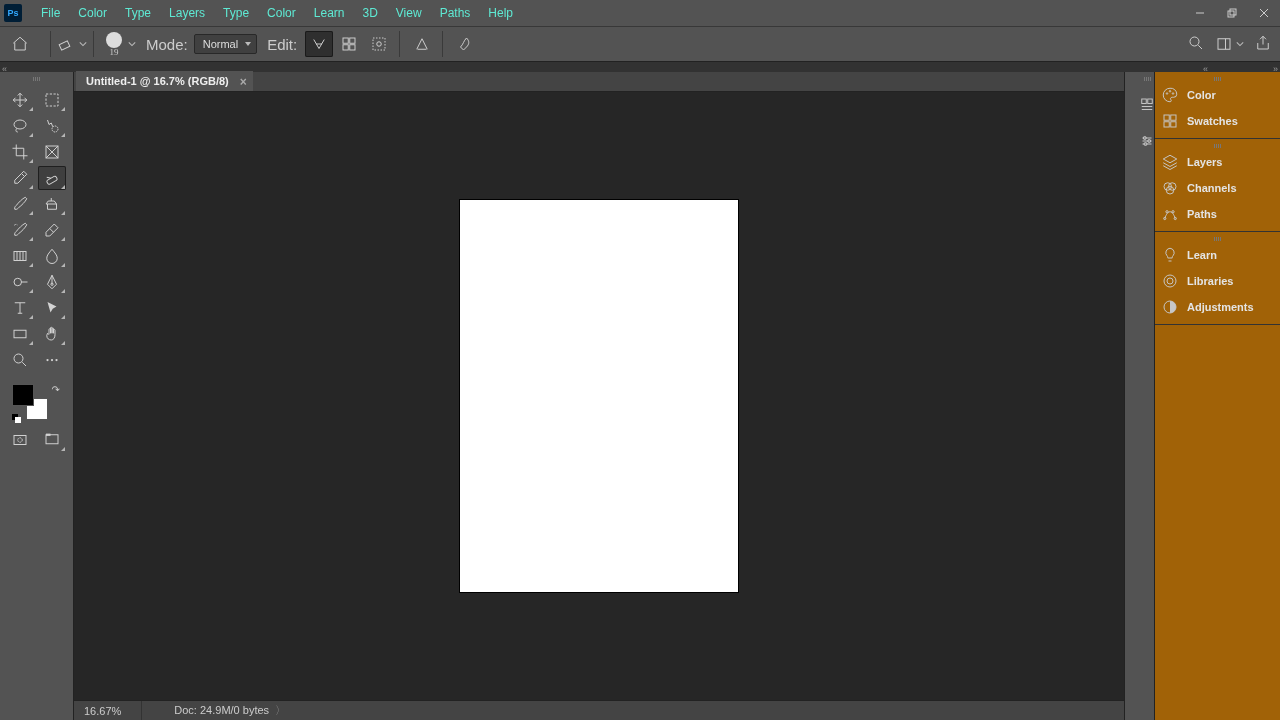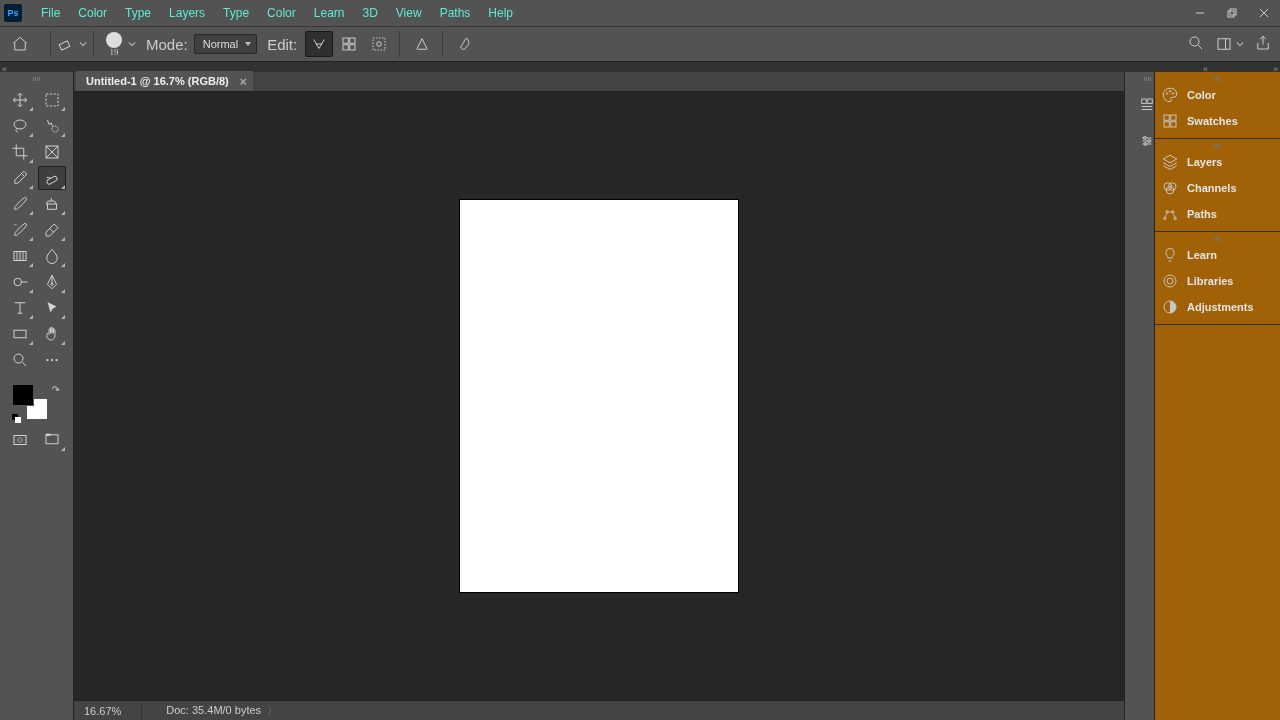--- a/index.html
+++ b/index.html
@@ -53,21 +53,21 @@
 .color-swatches .reset::before{content:"";position:absolute;left:0;top:0;width:6px;height:6px;background:#000;}
 .color-swatches .reset::after{content:"";position:absolute;left:3px;top:3px;width:6px;height:6px;background:#fff;}
 
 
 .doc-area { position:absolute; left:74px; top:72px; right:156px; bottom:0; display:flex; flex-direction:column; }
 .tab-bar { height:20px; background:#444; display:flex; align-items:flex-end; border-bottom:1px solid #222; }
 .doc-tab { height:20px; background:#535353; padding:0 24px 0 10px; display:flex; align-items:center; font-size:11px; color:#eee; position:relative; margin-left:2px; font-weight:bold; }
 .doc-tab .close { position:absolute; right:6px; top:4px; color:#aaa; font-size:12px; }
 .canvas-zone { flex:1; background:#262626; display:flex; align-items:center; justify-content:center; position:relative; overflow:hidden; }
 .canvas { background:#fff; box-shadow:0 0 0 1px #000; }
-.status-bar { height:20px; background:#444; display:flex; align-items:center; padding-left:10px; gap:24px; color:#ccc; font-size:11px; border-top:1px solid #222; }
+.status-bar { height:20px; background:#444; display:flex; align-items:center; padding-left:10px; gap:32px; color:#ccc; font-size:11px; border-top:1px solid #222; }
 .status-bar .seg { padding-right:20px; border-right:1px solid #333; height:100%; display:flex; align-items:center; }
 .status-bar .caret { color:#888; margin-left:6px; }
 
 
 .mid-strip { position:absolute; right:110px; top:72px; width:46px; bottom:0; background:#535353; border-left:1px solid #222; border-right:1px solid #222; }
 .mid-strip .grip-row { height:12px; display:flex; justify-content:center; align-items:center; padding-top:2px;}
 .mid-strip .slot { width:30px; height:30px; margin:6px auto; display:flex; align-items:center; justify-content:center; }
 .mid-strip svg { width:18px; height:18px; stroke:#c7c7c7; fill:none; stroke-width:1.3; }
 
 
@@ -399,21 +399,21 @@
     <div class="doc-tab">
       <span>Untitled-1 @ 16.7% (RGB/8)</span>
       <span class="close">×</span>
     </div>
   </div>
   <div class="canvas-zone">
     <div class="canvas" id="canvas-el" style="width: 278px; height: 392px;"></div>
   </div>
   <div class="status-bar">
     <div class="seg">16.67%</div>
-    <div><span>Doc: 35.4M/0 bytes</span><span class="caret">〉</span></div>
+    <div><span>Doc: 24.9M/0 bytes</span><span class="caret">〉</span></div>
   </div>
 </div>
 
 <div class="mid-strip">
   <div class="grip-row">
       <div class="grip">
         <span></span>
         <span></span>
         <span></span>
         <span></span>

